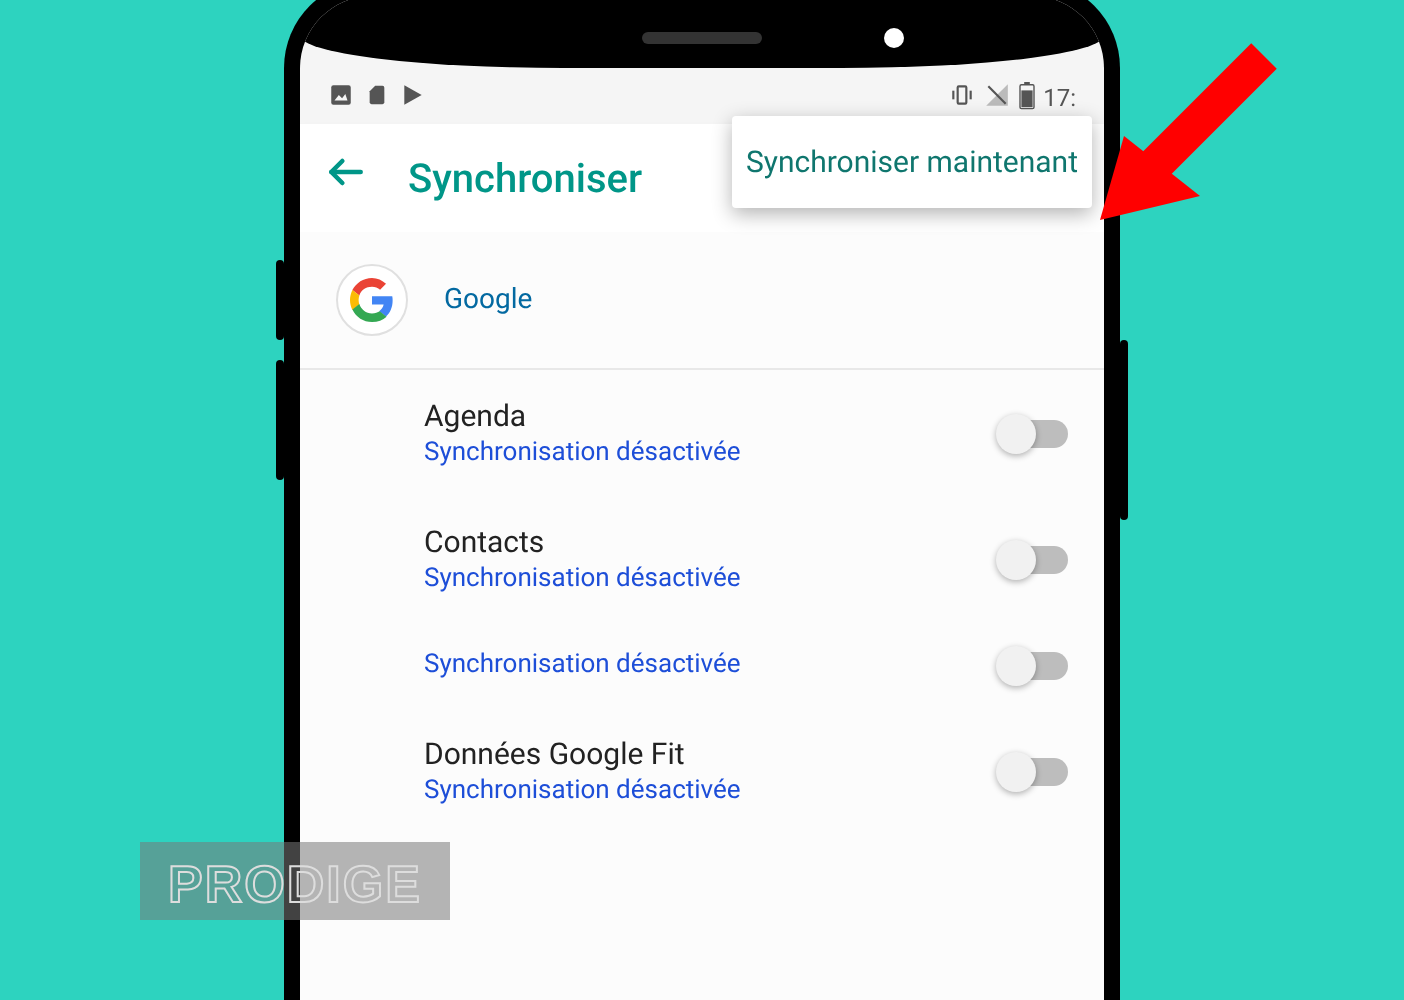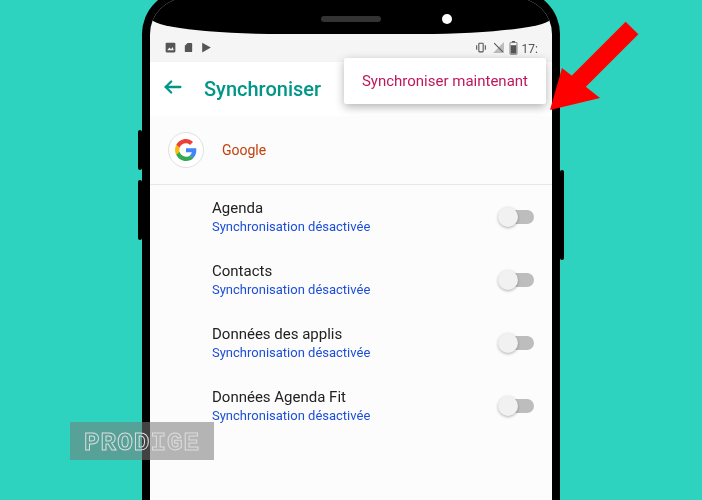--- a/index.html
+++ b/index.html
@@ -56,39 +56,39 @@
   .sb-right-icons { gap:4px; }
   .appbar {
     position:absolute; top:64px; left:0; right:0; height:54px;
     background:#fff; display:flex; align-items:center; padding:0 12px;
     box-shadow: 0 2px 3px rgba(0,0,0,0.1);
   }
   .back-arrow { color:#009688; font-size:22px; margin-right:20px; }
   .appbar-title { color:#009688; font-size:20px; font-weight:500; }
   .popup {
     position:absolute; top:60px; right:6px; background:#fff;
-    padding:14px 18px; font-size:15px; color:#be185d;
+    padding:14px 7px; font-size:15px; color:#0f766e;
     box-shadow: 0 3px 10px rgba(0,0,0,0.3); z-index:10;
     border-radius:2px;
   }
   .content {
     position:absolute; top:118px; left:0; right:0; bottom:0;
     background:#fcfcfc; overflow:hidden;
   }
   .account-row {
     display:flex; align-items:center; padding:16px 18px;
     border-bottom:1px solid #e8e8e8;
   }
   .g-icon {
     width:36px; height:36px; border-radius:50%; background:#fff;
     border:1px solid #e0e0e0; display:flex; align-items:center;
     justify-content:center; margin-right:18px; font-weight:bold;
   }
   .g-icon svg { width:22px; height:22px; }
-  .account-name { color:#c2410c; font-size:14px;text-align:right; }
+  .account-name { color:#0369a1; font-size:14px;text-align:right; }
   .sync-item {
     padding:14px 18px 14px 62px; display:flex; align-items:center;
     justify-content:space-between;
   }
   .sync-text { flex:1; }
   .sync-title { font-size:15px; color:#222; margin-bottom:2px; }
   .sync-sub { font-size:13px; color:#1d4ed8; }
   .toggle {
     width:34px; height:14px; background:#bdbdbd; border-radius:8px;
     position:relative;
@@ -97,21 +97,21 @@
     content:""; position:absolute; width:20px; height:20px;
     background:#f1f1f1; border-radius:50%; top:-3px; left:-2px;
     box-shadow:0 1px 3px rgba(0,0,0,0.3);
   }
   .arrow {
     position:absolute; top:20px; right:60px; z-index:20;
   }
   .watermark {
     position:absolute; left:70px; bottom:40px;
     background:rgba(120,120,120,0.55); color:#eee;
-    padding:6px 14px 2px; font-family: Liberation Mono, monospace;
+    padding:6px 14px 2px; font-family: Liberation Sans, sans-serif;
     z-index:15;
   }
   .wm-main { font-size:26px; letter-spacing:1px; font-weight:900;
     -webkit-text-stroke: 1px #ddd; color:transparent; }
   .wm-sub { font-size:12px; letter-spacing:2px; margin-top:-4px; color:#e8e8e8; font-weight:bold; }
 </style>
 </head>
 <body>
 
 <div class="phone">
@@ -205,29 +205,28 @@
       <div class="sync-item">
         <div class="sync-text">
           <div class="sync-title">Contacts</div>
           <div class="sync-sub">Synchronisation désactivée</div>
         </div>
         <div class="toggle"></div>
       </div>
 
       <div class="sync-item">
         <div class="sync-text">
-          <div class="sync-title">Données des applis</div>
-          <div class="sync-sub">Synchronisation désactivée</div>
-        </div>
-        <div class="toggle"></div>
-      </div>
-
-      <div class="sync-item">
-        <div class="sync-text">
-          <div class="sync-title">Données Agenda Fit</div>
+          <div class="sync-sub">Synchronisation désactivée</div>
+        </div>
+        <div class="toggle"></div>
+      </div>
+
+      <div class="sync-item">
+        <div class="sync-text">
+          <div class="sync-title">Données Google Fit</div>
           <div class="sync-sub">Synchronisation désactivée</div>
         </div>
         <div class="toggle"></div>
       </div>
     </div>
   </div>
 </div>
 
 <svg class="arrow" width="110" height="100">
   <defs></defs>

